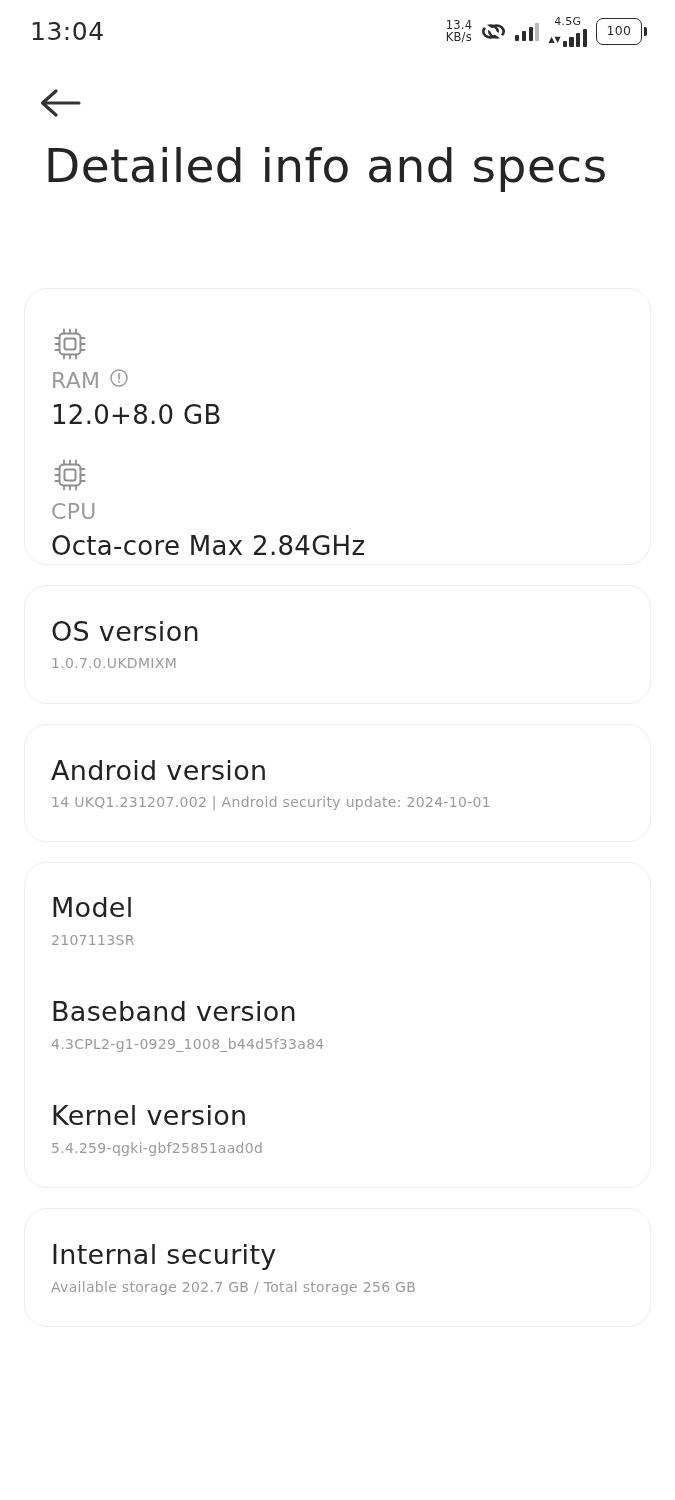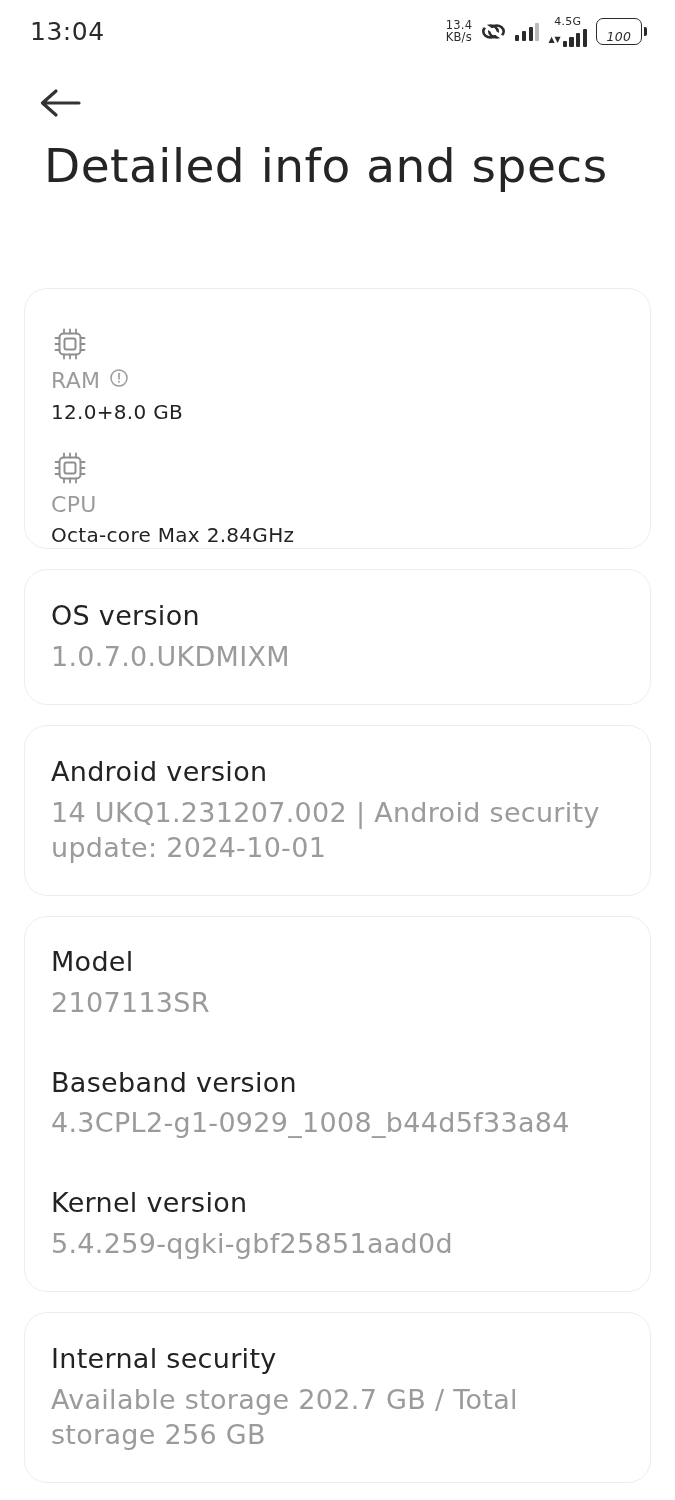--- a/index.html
+++ b/index.html
@@ -101,24 +101,23 @@
   .battery {
     display: flex;
     align-items: center;
   }
   .batt-body {
     width: 46px;
     height: 27px;
     border: 1.8px solid #2b2b2b;
     border-radius: 7px;
     display: flex;
-    align-items: flex-end;
+    align-items: center;
     justify-content: center;
     box-sizing: border-box;
-    font-style: italic;
   }
   .batt-level {
     font-size: 12.5px;
     line-height: 1;
     color: #2b2b2b;
     letter-spacing: 0.3px;
   }
   .batt-cap {
     width: 3px;
     height: 9px;
@@ -190,35 +189,35 @@
   .row-label {
     display: flex;
     align-items: center;
     gap: 9px;
     font-size: 22px;
     color: #9b9b9b;
     letter-spacing: 0.3px;
     line-height: 1.25;
   }
   .row-value {
-    font-size: 20px;
+    font-size: 26px;
     color: #232323;
     letter-spacing: 0.3px;
     line-height: 1.3;
     margin-top: 4px;
   }
 
   .item-title {
     font-size: 27px;
     color: #232323;
     letter-spacing: 0.3px;
     line-height: 1.25;
   }
   .item-sub {
-    font-size: 27px;
+    font-size: 14px;
     color: #9b9b9b;
     letter-spacing: 0.3px;
     line-height: 1.3;
     margin-top: 6px;
   }
 
   .card-ram { padding-top: 32px; }
   .card-ram .spec-block + .spec-block { margin-top: 20px; }
 
   .card-simple { padding-top: 29px; padding-bottom: 30px; }

